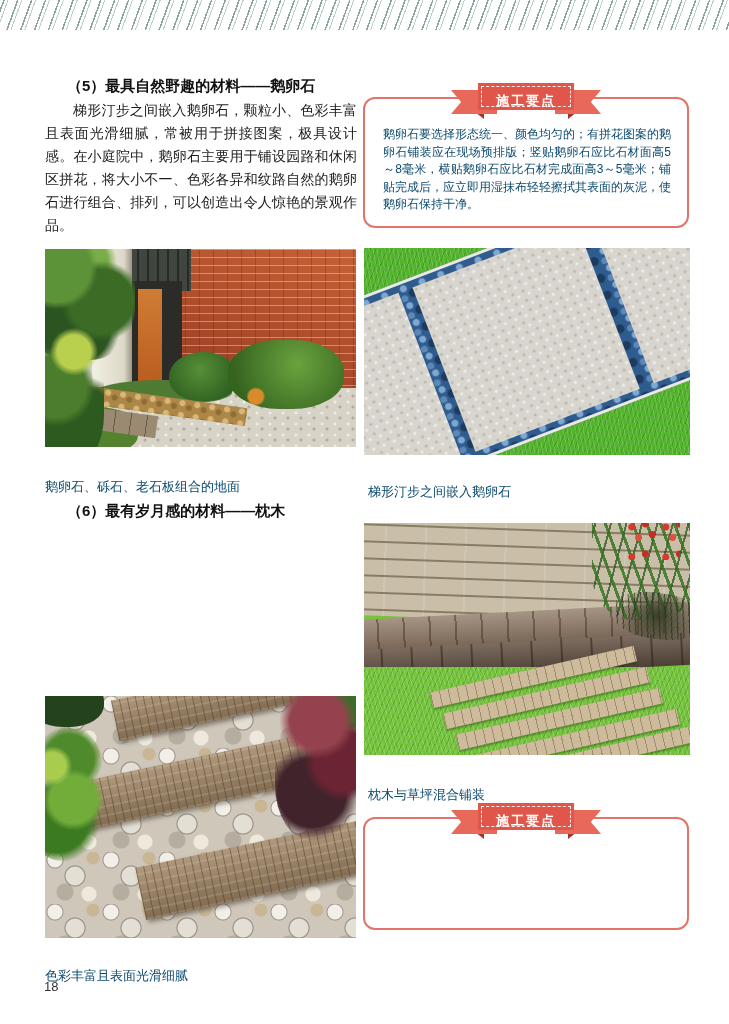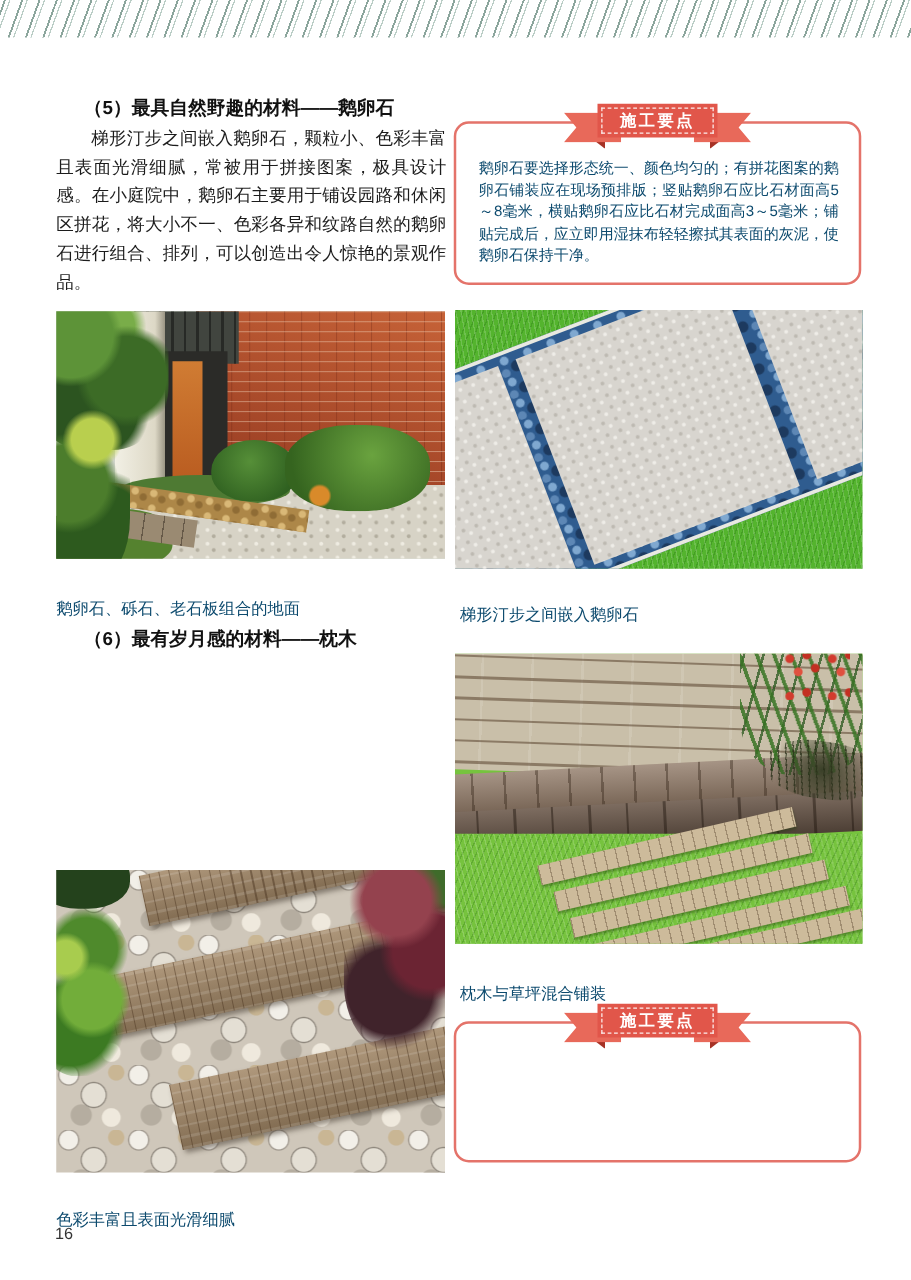--- a/index.html
+++ b/index.html
@@ -34,21 +34,21 @@
   #tips2 .tips-text{padding:36px 16px 0 18px;}
 
   .ribbon{position:absolute;top:-16px;left:50%;width:150px;height:40px;transform:translateX(-50%);}
   .wing{position:absolute;top:7px;width:46px;height:24px;background:#e8695a;z-index:1;}
   .wl{left:0;clip-path:polygon(0 0,100% 0,100% 100%,0 100%,22% 50%);}
   .wr{right:0;clip-path:polygon(0 0,100% 0,78% 50%,100% 100%,0 100%);}
   .fold{position:absolute;top:26px;width:13px;height:10px;background:#a63226;z-index:0;}
   .fl{left:20px;clip-path:polygon(0 0,100% 0,100% 100%);}
   .fr{right:20px;clip-path:polygon(0 0,100% 0,0 100%);}
   .ribbon-center{position:absolute;left:27px;top:0;width:96px;height:27px;background:#e1564a;z-index:2;
-    display:flex;align-items:center;justify-content:center;}
+    display:flex;align-items:flex-end;justify-content:center;}
   .ribbon-center::after{content:"";position:absolute;inset:3px;border:1px dashed rgba(255,255,255,.9);}
   .ribbon-label{color:#fff;font-weight:bold;font-size:13px;letter-spacing:2px;white-space:nowrap;}
 
   .caption{position:absolute;font-size:13px;color:#0c4a6e;white-space:nowrap;margin-top:24px;}
   #cap1{left:45px;top:454px;}
   #cap2{left:368px;top:459px;}
   #cap3{left:368px;top:762px;}
   #cap4{left:45px;top:943px;}
 
   .pagenum{position:absolute;left:44px;top:979px;font-size:13px;color:#333;}
@@ -291,15 +291,15 @@
       <i class="wing wl"></i>
       <i class="wing wr"></i>
       <i class="fold fl"></i>
       <i class="fold fr"></i>
       <span class="ribbon-center">
         <span class="ribbon-label">施工要点</span>
       </span>
     </div>
   </div>
 
-  <div class="pagenum">16</div>
+  <div class="pagenum">18</div>
 
 </div>
 
 </body></html>

